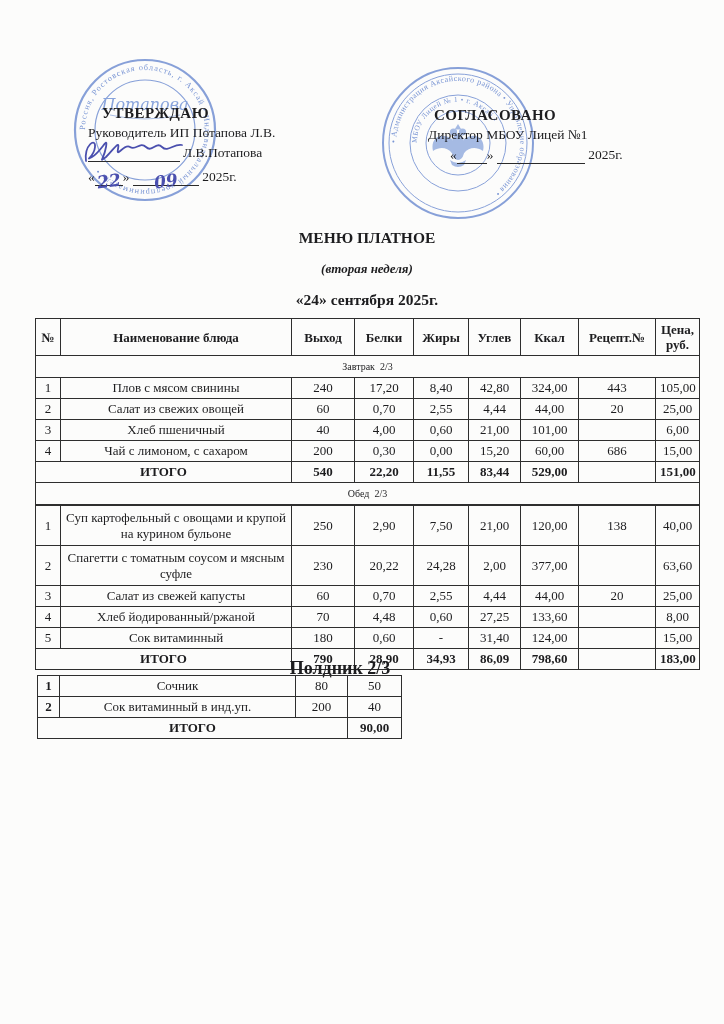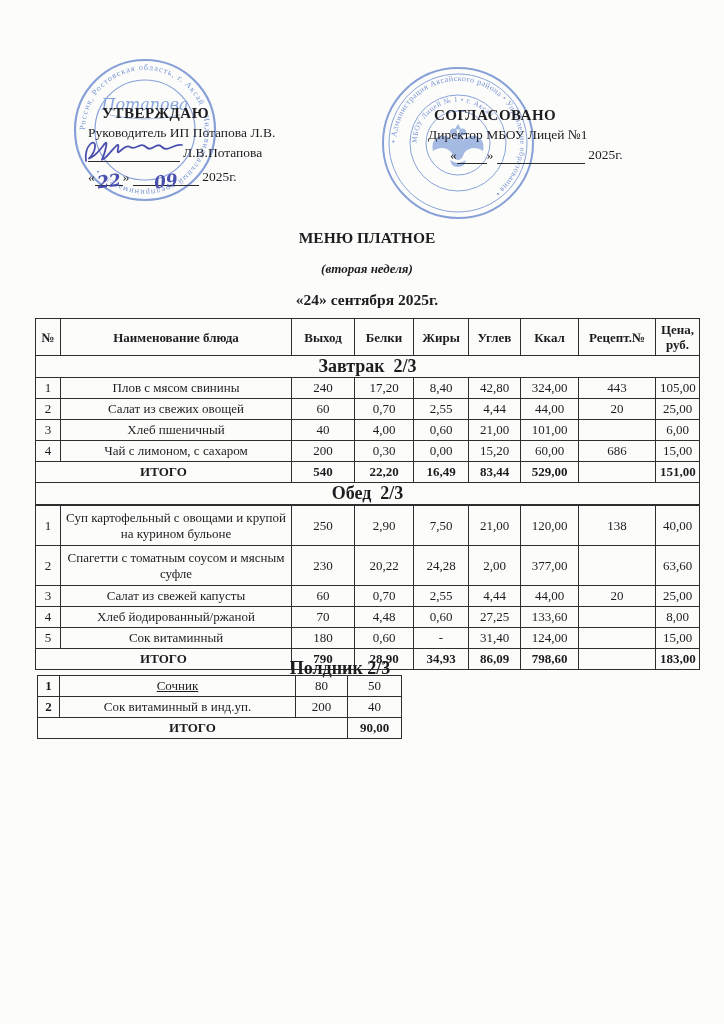--- a/index.html
+++ b/index.html
@@ -25,21 +25,21 @@
   .hand-day{display:inline-block; transform:rotate(-8deg); position:relative; top:2px;}
   
   .doc-title{position:absolute; left:35px; width:664px; text-align:center; z-index:3;
     font-weight:bold; font-size:15.5px;}
   
   table.menu{position:absolute; z-index:3; border-collapse:collapse; table-layout:fixed;
     font-size:13px; color:#1d1d1f;}
   table.menu th, table.menu td{border:1.4px solid #2e2e2e; padding:0 4px; text-align:center; vertical-align:middle; overflow:hidden;}
   table.menu th{font-weight:bold; white-space:pre-line; line-height:15px; height:36px;}
   td.c-name{text-align:left; padding-left:7px; line-height:16px;}
-  tr.section td{font-weight:bold; white-space:pre; height:21px; font-size:18px;}
+  tr.section td{font-weight:normal; white-space:pre; height:21px; font-size:10px;}
   tr.total td{font-weight:bold; height:20px;}
   tr.data td{height:20px;}
   tr.tall td{height:39px;}
   td.num-bottom{vertical-align:bottom; padding-bottom:2px;}
   .snack-label{position:absolute; z-index:3; font-weight:bold; font-size:18px; text-align:center;}
   
   .footer{position:absolute; z-index:3; font-size:15px; white-space:nowrap;}
   .footer .flabel{font-weight:bold;}
   .f-line{display:inline-block; width:202px; border-bottom:1.6px solid #222; height:14px; position:relative; vertical-align:baseline;}
 </style>
@@ -193,21 +193,21 @@
         <td>0,00</td>
         <td>15,20</td>
         <td>60,00</td>
         <td>686</td>
         <td>15,00</td>
       </tr>
       <tr class="total">
         <td colspan="2">ИТОГО</td>
         <td>540</td>
         <td>22,20</td>
-        <td>16,49</td>
+        <td>11,55</td>
         <td>83,44</td>
         <td>529,00</td>
         <td></td>
         <td>151,00</td>
       </tr>
       <tr class="section">
         <td colspan="9">Обед  2/3</td>
       </tr>
     </tbody>
   </table>
@@ -298,21 +298,21 @@
   <table class="menu" style="left:37px; top:675px; width:364px;">
     <colgroup>
       <col style="width:22px">
         <col style="width:236px">
         <col style="width:52px">
         <col style="width:54px">
     </colgroup>
     <tbody>
       <tr class="data" style="font-weight:bold;">
         <td>1</td>
-        <td class="c-name" style="font-weight:normal;text-decoration:underline;">Сочник</td>
+        <td class="c-name" style="font-weight:normal;">Сочник</td>
         <td style="font-weight:normal;">80</td>
         <td style="font-weight:normal;">50</td>
       </tr>
       <tr class="data" style="font-weight:bold;">
         <td>2</td>
         <td class="c-name" style="font-weight:normal;text-align:center;">Сок витаминный в инд.уп.</td>
         <td style="font-weight:normal;">200</td>
         <td style="font-weight:normal;">40</td>
       </tr>
       <tr class="total">

